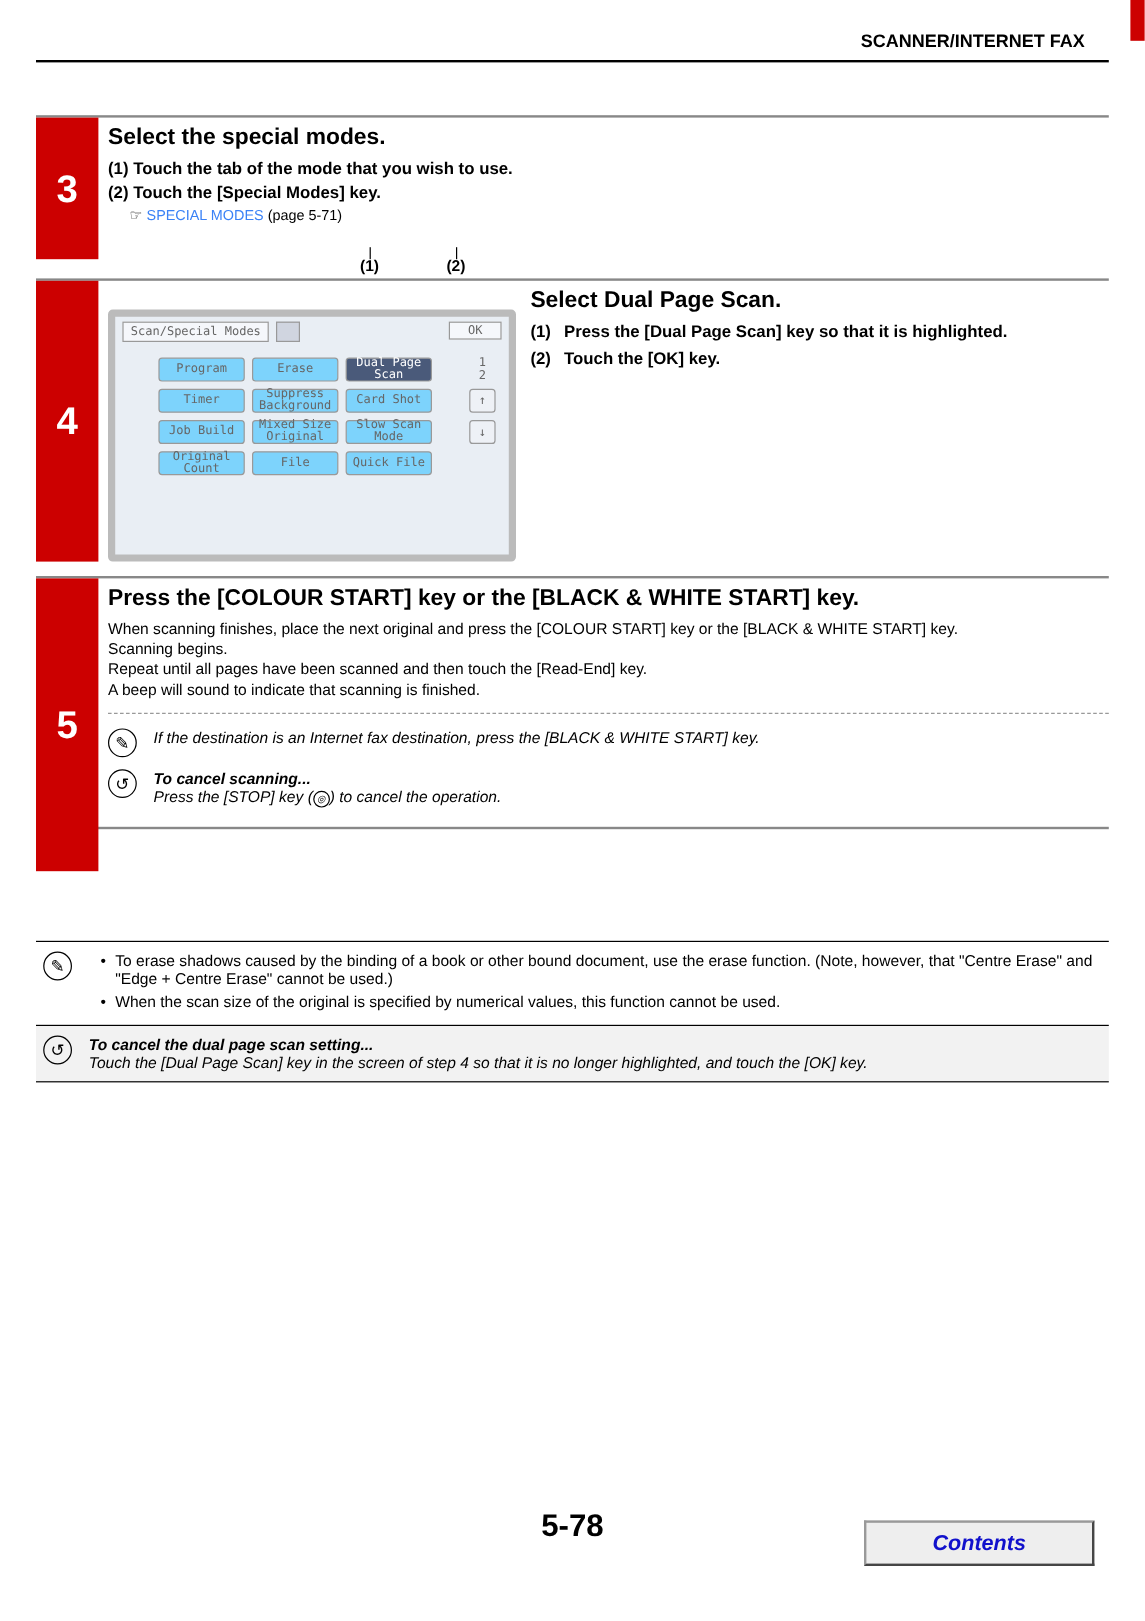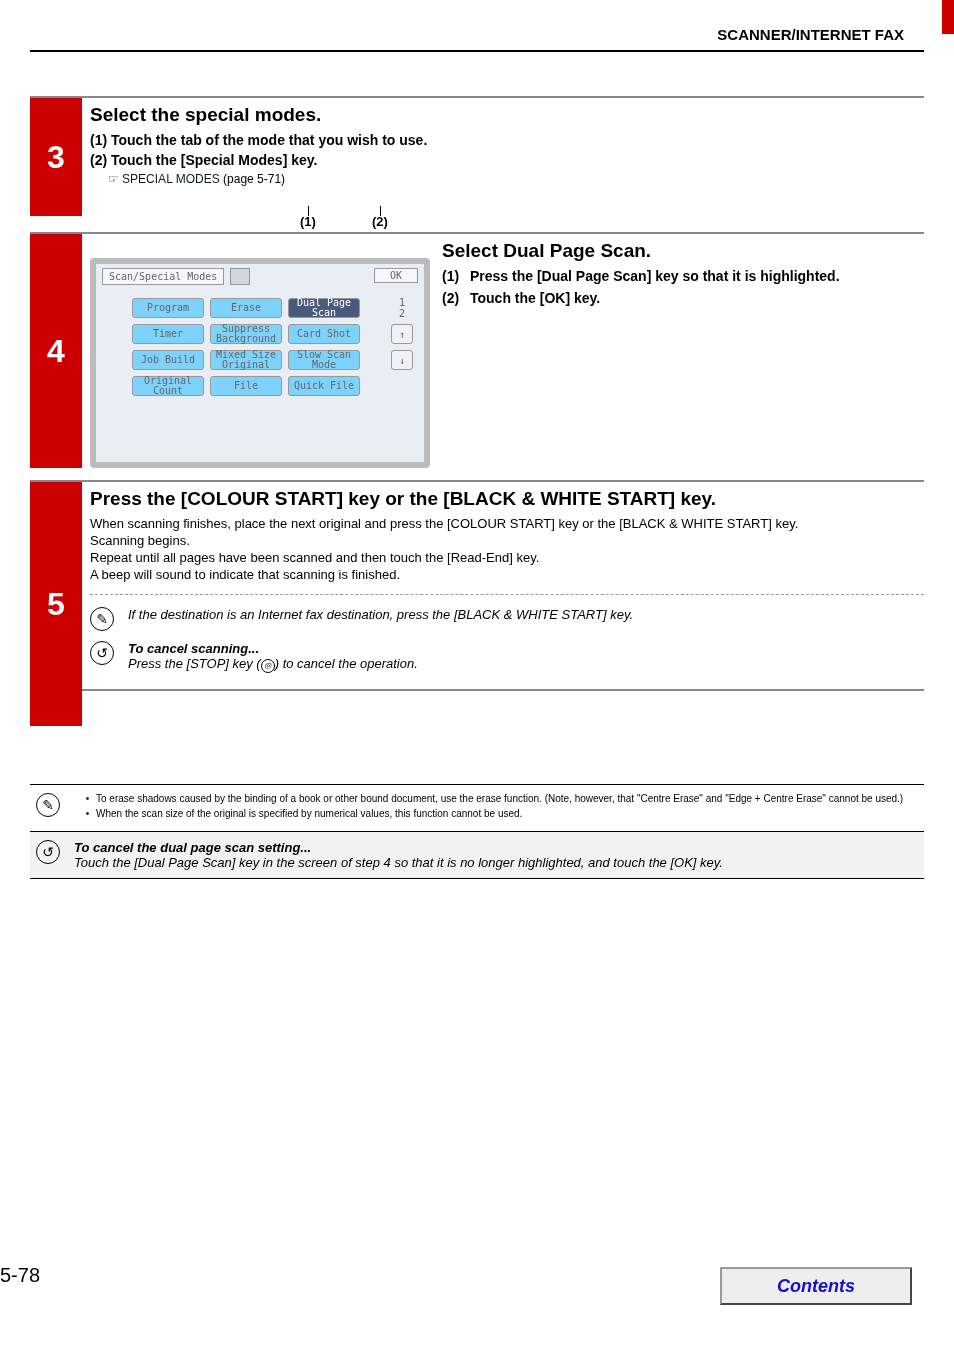--- a/index.html
+++ b/index.html
@@ -42,21 +42,21 @@
     display: flex;
     align-items: center;
     justify-content: center;
     font-size: 32px;
     font-weight: bold;
   }
   .step-content { margin-left: 60px; padding: 6px 0; }
   .step-heading { font-size: 19px; font-weight: bold; margin-bottom: 6px; }
   .sub { font-size: 14px; font-weight: bold; margin: 4px 0 4px 0; }
   .crossref { font-size: 12px; margin-left: 18px; }
-  .crossref .link { color: #0f172a; }
+  .crossref .link { color: #3b82f6; }
   .pointing { font-family: sans-serif; }
 
   
   .step4-wrap { display: flex; }
   .panel {
     width: 340px; height: 210px;
     border: 6px solid #bbb;
     border-radius: 4px;
     background: #e9eef4;
     position: relative;
@@ -92,27 +92,27 @@
   }
   .note-body { font-size: 13px; font-style: italic; }
   .note-body .bold { font-weight: bold; }
   .stop-glyph { display:inline-flex; width:14px; height:14px; border:1px solid #000; border-radius:50%; align-items:center; justify-content:center; font-size:8px;}
 
   
   .bottom-notes { position:absolute; left:30px; right:30px; top:784px; }
   .thin-rule { border-top:1px solid #000; }
   .bn-row { display:flex; align-items:flex-start; padding:8px 0; }
   .bn-row.shaded { background:#f2f2f2; }
-  .bullet-list { font-size:10px; }
+  .bullet-list { font-size:13px; }
   .bullet-list li { margin-left:18px; list-style-type:"• "; padding-left:4px; margin-bottom:4px;}
 
   
   .page-number {
     position:absolute; bottom:64px; left:0; right:0;
-    text-align:left; font-size:20px; font-weight:normal;
+    text-align:center; font-size:26px; font-weight:bold;
   }
   .contents-btn {
     position:absolute; bottom:46px; right:42px;
     width:192px; height:38px;
     border:2px outset #999; background:#eee;
     display:flex; align-items:center; justify-content:center;
     font-size:18px; font-weight:bold; font-style:italic; color:#11c;
   }
 </style>
 </head>

